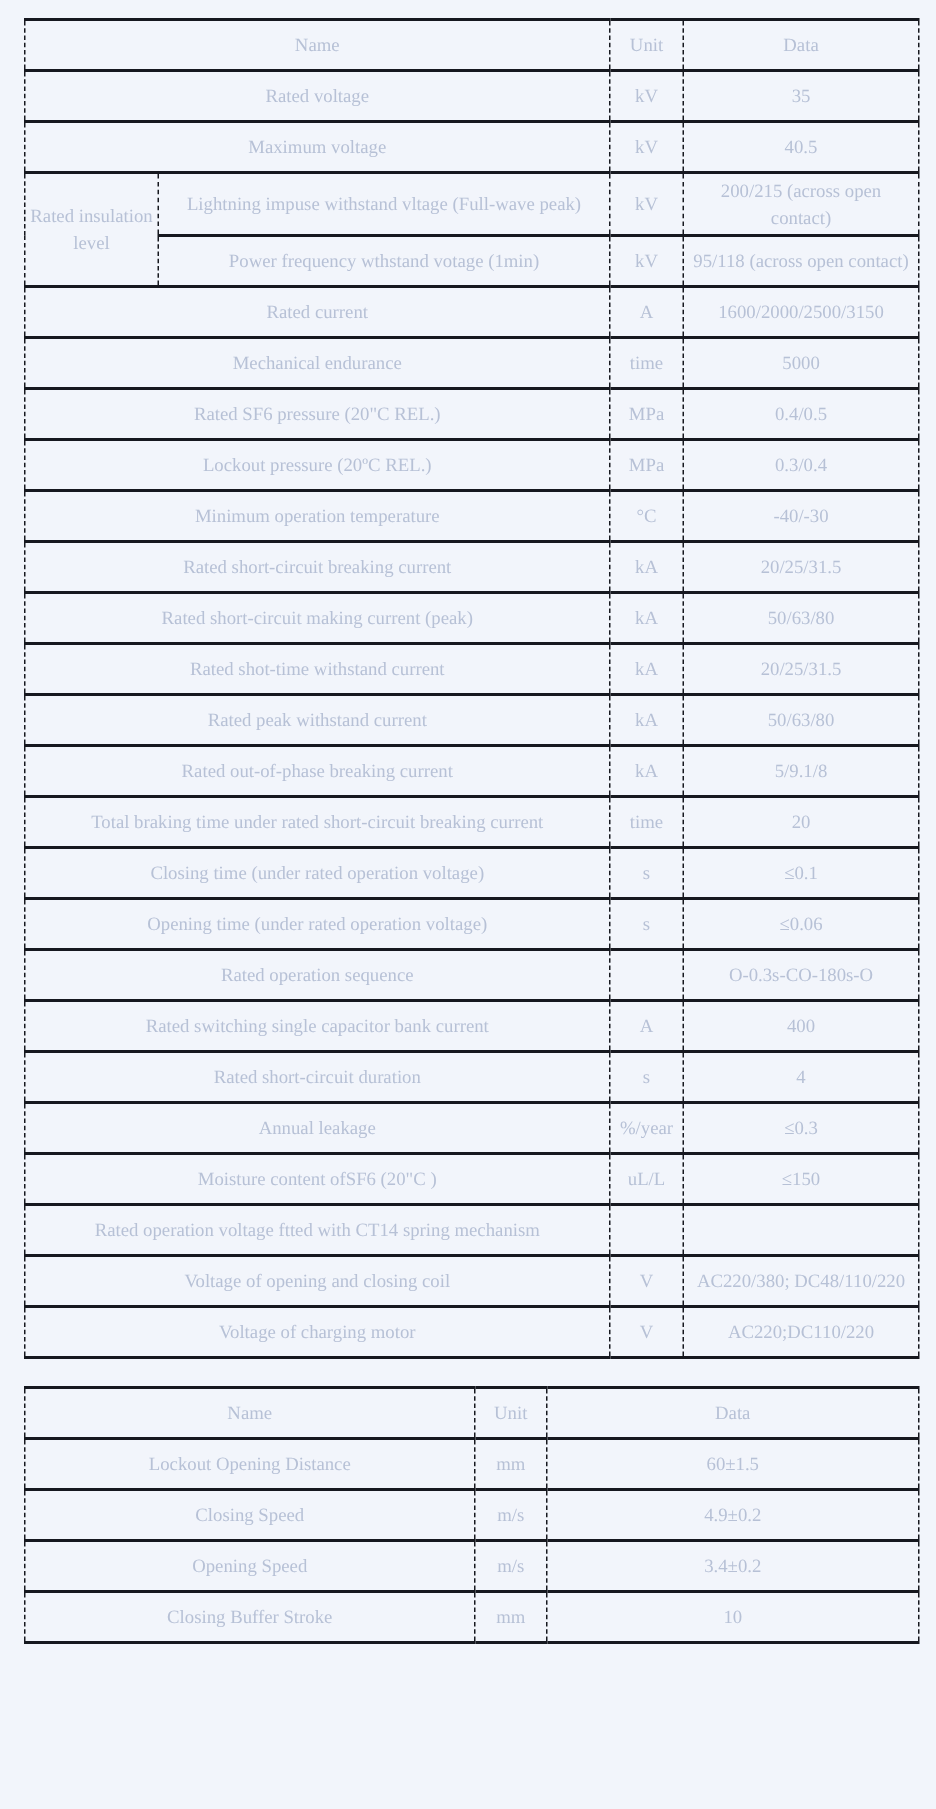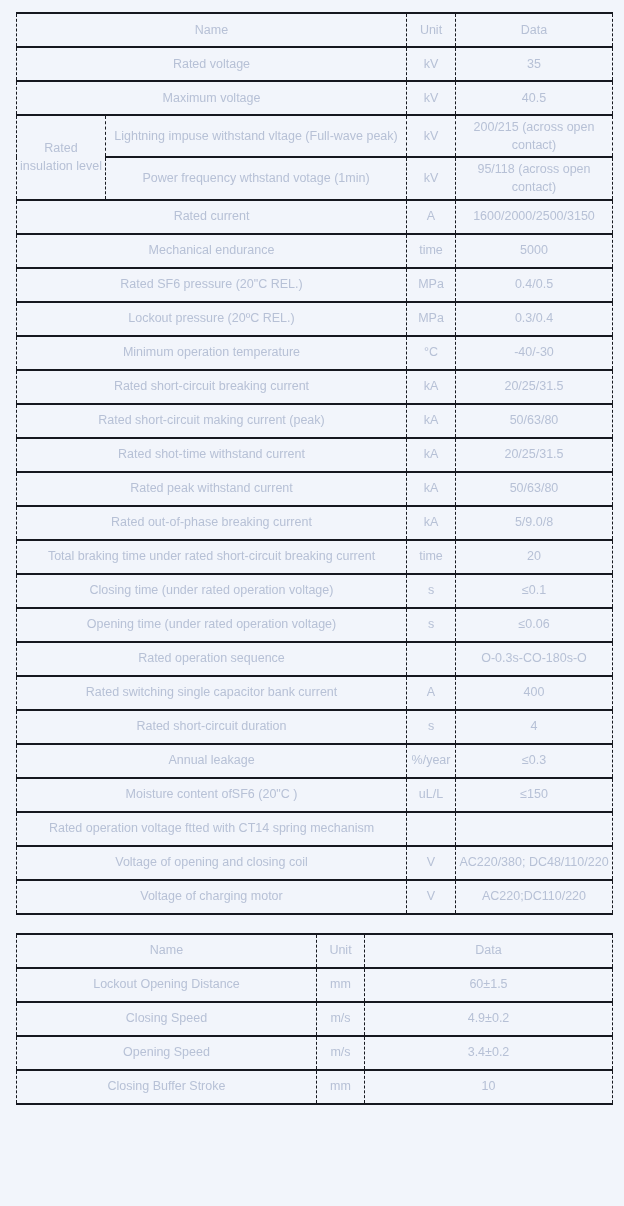--- a/index.html
+++ b/index.html
@@ -8,20 +8,21 @@
     min-height: 1206px;
     background: var(--bg, #f2f5fb);
     font-family: "Liberation Sans", sans-serif;
   }
   .tables-wrap { padding: 12px 12px 14px 16px; }
   table.spec {
     border-collapse: collapse;
     table-layout: fixed;
     width: 596px;
     background: var(--bg, #f2f5fb);
+    font-family: Liberation Serif, serif;
   }
   table.spec th, table.spec td {
     border-top: 2px solid var(--border, #16181f);
     border-bottom: 2px solid var(--border, #16181f);
     border-left: 1px dashed var(--border, #16181f);
     border-right: 1px dashed var(--border, #16181f);
     color: var(--text, #b7c1d6);
     font-size: 12.5px;
     font-weight: 400;
     text-align: center;
@@ -125,21 +126,21 @@
           <td>20/25/31.5</td>
         </tr>
         <tr>
           <td colspan="2">Rated peak withstand current</td>
           <td>kA</td>
           <td>50/63/80</td>
         </tr>
         <tr>
           <td colspan="2">Rated out-of-phase breaking current</td>
           <td>kA</td>
-          <td>5/9.0/8</td>
+          <td>5/9.1/8</td>
         </tr>
         <tr>
           <td colspan="2">Total braking time under rated short-circuit breaking current</td>
           <td>time</td>
           <td>20</td>
         </tr>
         <tr>
           <td colspan="2">Closing time (under rated operation voltage)</td>
           <td>s</td>
           <td>≤0.1</td>

